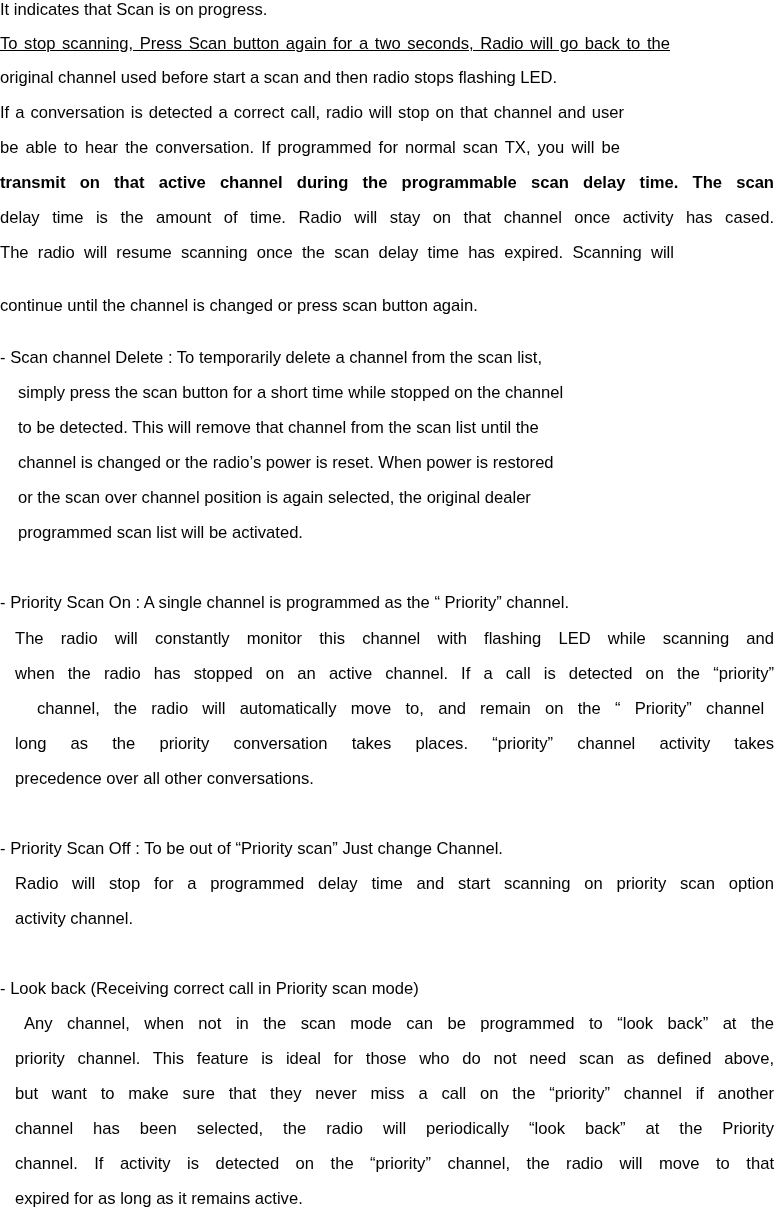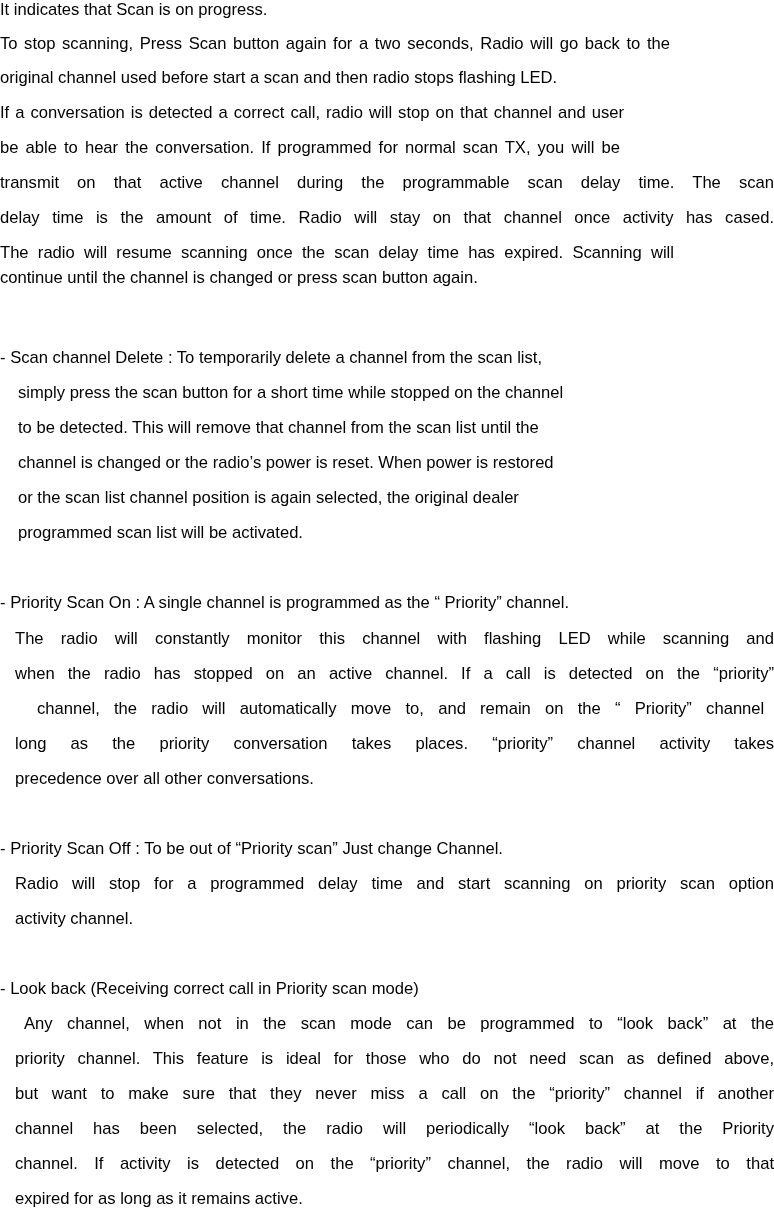--- a/index.html
+++ b/index.html
@@ -12,36 +12,36 @@
   }
   .just {
     text-align: justify; text-align-last: justify; white-space: normal; overflow: hidden;
   }
 </style>
 </head>
 <body>
 
 <div>
   <div class="ln" style="left:0;top:0;">It indicates that Scan is on progress.</div>
-  <div class="ln just" style="left:0;top:34px;width:670px;">To stop scanning, Press Scan button again for a two seconds,   Radio will go back to the</div>
+  <div class="ln just" style="left:0;top:34px;width:670px;text-decoration:underline;">To stop scanning, Press Scan button again for a two seconds,   Radio will go back to the</div>
   <div class="ln" style="left:0;top:68px;">original channel used before start a scan and then radio stops flashing LED.</div>
   <div class="ln just" style="left:0;top:103px;width:624px;">If a conversation is detected a correct call,   radio will stop on that channel and user will</div>
   <div class="ln just" style="left:0;top:138px;width:620px;">be able to hear the conversation. If programmed for normal scan TX, you will be able to</div>
-  <div class="ln just" style="left:0;top:173px;width:774px;">transmit on that active channel during the programmable scan delay time. The scan</div>
+  <div class="ln just" style="left:0;top:173px;width:774px;font-weight:bold;">transmit on that active channel during the programmable scan delay time. The scan</div>
   <div class="ln just" style="left:0;top:208px;width:774px;">delay time is the amount of time. Radio will stay on that channel once activity has cased.</div>
   <div class="ln just" style="left:0;top:243px;width:674px;">The radio will resume scanning once the scan delay time has expired. Scanning will</div>
-  <div class="ln" style="left:0;top:268px;">continue until the channel is changed or press scan button again.</div>
+  <div class="ln" style="left:0;top:296px;">continue until the channel is changed or press scan button again.</div>
 </div>
 
 <div>
   <div class="ln" style="left:0;top:348px;">- Scan channel Delete : To temporarily delete a channel from the scan list,</div>
   <div class="ln" style="left:18px;top:383px;">simply press the scan button for a short time while stopped on the channel</div>
   <div class="ln" style="left:18px;top:418px;">to be detected. This will remove that channel from the scan list until the</div>
   <div class="ln" style="left:18px;top:453px;">channel is changed or the radio’s power is reset. When power is restored</div>
-  <div class="ln" style="left:18px;top:488px;">or the scan list channel position is again selected, the original dealer</div>
+  <div class="ln" style="left:18px;top:488px;">or the scan over channel position is again selected, the original dealer</div>
   <div class="ln" style="left:18px;top:523px;">programmed scan list will be activated.</div>
 </div>
 
 <div>
   <div class="ln" style="left:0;top:593px;">- Priority Scan On :   A single channel is programmed as the “ Priority” channel.</div>
   <div class="ln just" style="left:15px;top:629px;width:759px;">The radio will constantly monitor this channel with flashing LED while scanning and</div>
   <div class="ln just" style="left:15px;top:664px;width:759px;">when the radio has stopped on an active channel. If a call is detected on the “priority”</div>
   <div class="ln just" style="left:15px;top:699px;width:759px;margin-left:22px;">channel, the radio will automatically move to, and remain on the “ Priority” channel as</div>
   <div class="ln just" style="left:15px;top:734px;width:759px;">long as the priority conversation takes places. “priority” channel activity takes</div>
   <div class="ln" style="left:15px;top:769px;">precedence over all other conversations.</div>

